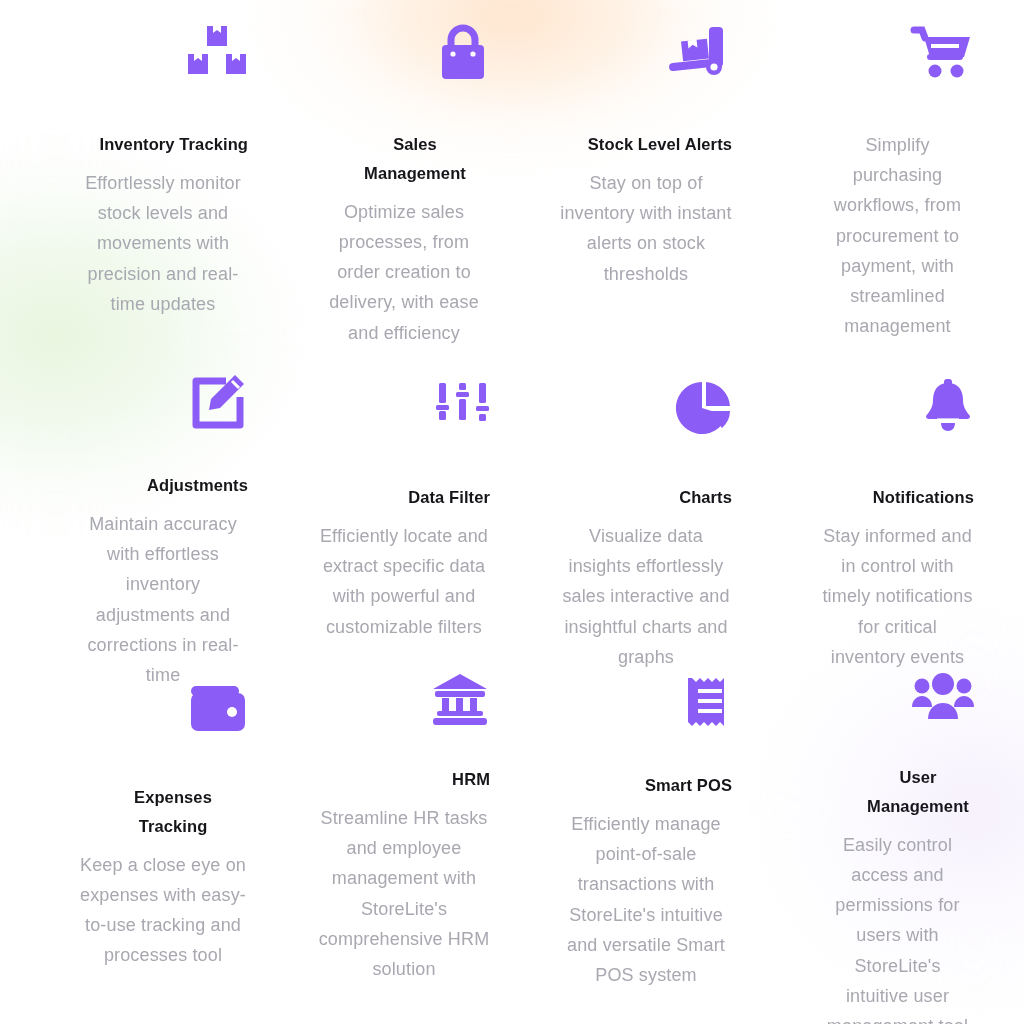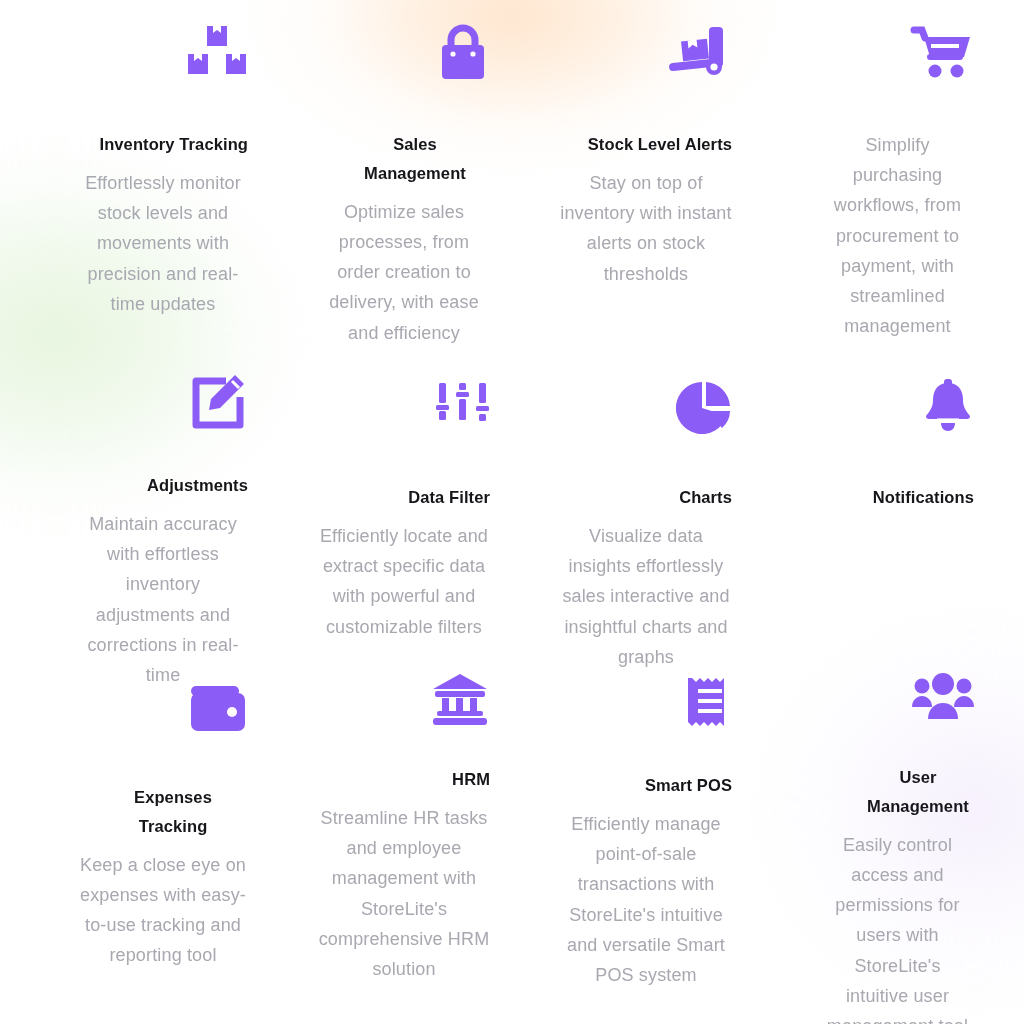--- a/index.html
+++ b/index.html
@@ -239,32 +239,33 @@
   <div class="feature-card row-2 col-4">
     <div class="feature-icon">
       <svg width="52" height="58" viewBox="0 0 52 58" fill="none">
         <rect x="22" y="0" width="8" height="8" rx="3" fill="#8b5cf6"></rect>
         <path d="M26 4c-10 0-15 7-15 17 0 8-4 12-7 16 0 2 1 3 3 3h38c2 0 3-1 3-3-3-4-7-8-7-16 0-10-5-17-15-17z" fill="#8b5cf6"></path>
         <path d="M19 44h14c0 5-3 8-7 8s-7-3-7-8z" fill="#8b5cf6"></path>
         <path d="M15 41h22" stroke="#ffffff" stroke-width="3.2"></path>
       </svg>
     </div>
     <div class="feature-title">Notifications</div>
+    <div class="feature-desc">Stay informed and in control with timely notifications for critical inventory events</div>
   </div>
 
   <div class="feature-card row-3 col-1">
     <div class="feature-icon">
       <svg width="60" height="52" viewBox="0 0 60 52" fill="none">
         <rect x="3" y="4" width="48" height="10" rx="5" fill="#8b5cf6"></rect>
         <rect x="3" y="11" width="54" height="38" rx="7" fill="#8b5cf6"></rect>
         <circle cx="44" cy="30" r="5" fill="#ffffff"></circle>
       </svg>
     </div>
     <div class="feature-title">Expenses Tracking</div>
-    <div class="feature-desc">Keep a close eye on expenses with easy-to-use tracking and reporting tool</div>
+    <div class="feature-desc">Keep a close eye on expenses with easy-to-use tracking and processes tool</div>
   </div>
 
   <div class="feature-card row-3 col-3">
     <div class="feature-icon">
       <svg width="60" height="52" viewBox="0 0 60 52" fill="none">
         <path d="M30 1L3 16h54L30 1z" fill="#8b5cf6"></path>
         <rect x="5" y="18" width="50" height="6" rx="2" fill="#8b5cf6"></rect>
         <rect x="12" y="25" width="7" height="16" fill="#8b5cf6"></rect>
         <rect x="26" y="25" width="7" height="16" fill="#8b5cf6"></rect>
         <rect x="40" y="25" width="7" height="16" fill="#8b5cf6"></rect>

